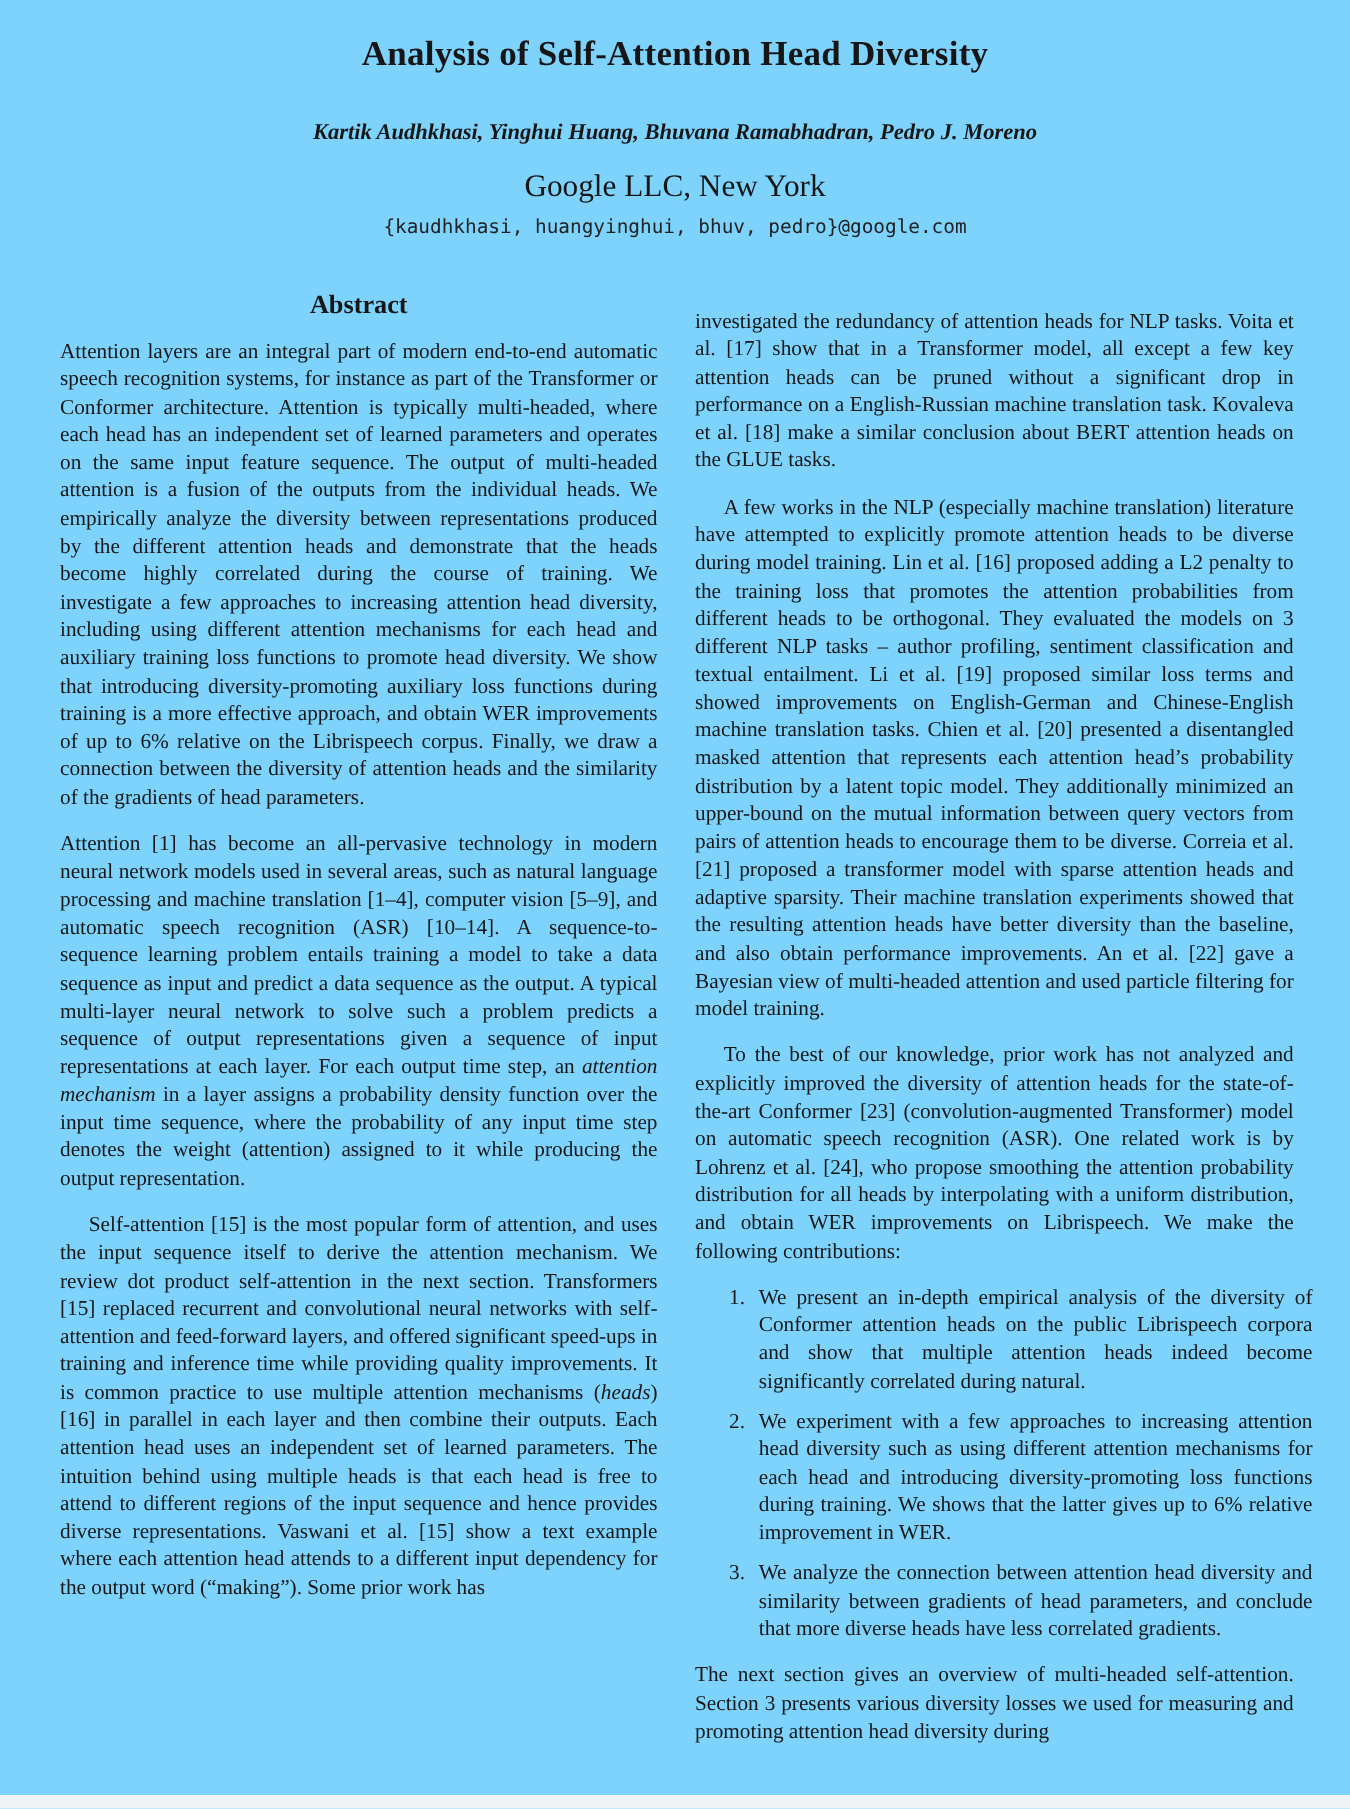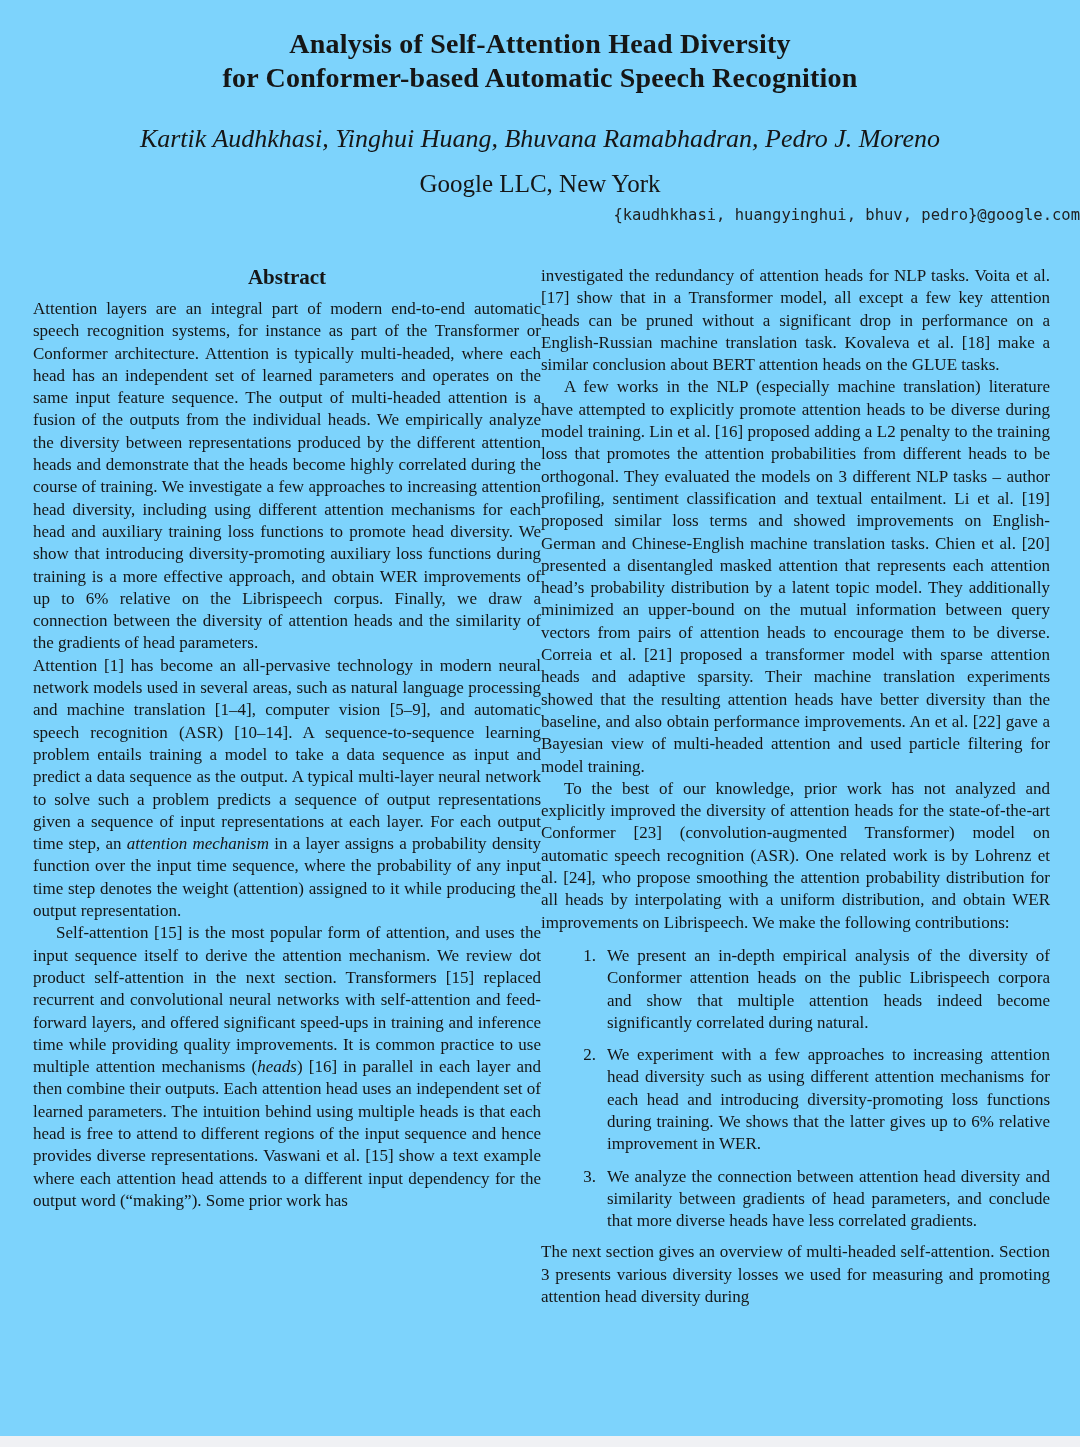--- a/index.html
+++ b/index.html
@@ -20,55 +20,55 @@
   .paper-title {
     margin: 0;
     padding-top: 27px;
     font-size: 28px;
     line-height: 34px;
     font-weight: bold;
     letter-spacing: 0.2px;
   }
   .authors {
     margin-top: 31px;
-    font-size: 26px;
+    font-size: 18px;
     font-style: italic;
     line-height: 26px;
+    font-weight: bold;
   }
   .affiliation {
     margin-top: 19px;
     font-size: 25px;
     line-height: 26px;
   }
   .email {
     margin-top: 9px;
     font-family: "DejaVu Sans Mono", "Liberation Mono", monospace;
     font-size: 15.5px;
     line-height: 19px;
     color: #222;
-    text-align: right;
   }
   .columns {
     display: flex;
     gap: 0;
     padding: 0 30px 0 33px;
     margin-top: 40px;
   }
   .col { font-size: 17px; line-height: 22.3px; text-align: justify; }
   .col-left  { width: 508px; flex: 0 0 508px; }
   .col-right { flex: 1 1 auto; }
   .sec-heading {
     font-size: 21px;
     font-weight: bold;
     text-align: center;
     line-height: 24px;
   }
   .abstract-heading { margin: 0 0 9px 0; }
   .intro-heading { margin: 15px 0 11px 0; }
-  p { margin: 0; }
+  p { margin: 15px; }
   .indent { text-indent: 23px; }
   .bold { font-weight: bold; }
   .contrib-list { margin: 11px 0 9px 0; }
   .contrib-item { display: flex; margin-bottom: 10px; }
   .contrib-item:last-child { margin-bottom: 9px; }
   .li-num {
     flex: 0 0 66px;
     box-sizing: border-box;
     text-align: right;
     padding-right: 11px;
@@ -82,21 +82,20 @@
   }
 </style>
 </head>
 <body>
 
 <div class="page">
 
   <div class="titleblock">
     <h1 class="paper-title">
       <span>Analysis of Self-Attention Head Diversity</span><br>
-      <span>for Conformer-based Automatic Speech Recognition</span>
     </h1>
     <div class="authors">Kartik Audhkhasi, Yinghui Huang, Bhuvana Ramabhadran, Pedro J. Moreno</div>
     <div class="affiliation">Google LLC, New York</div>
     <div class="email">{kaudhkhasi, huangyinghui, bhuv, pedro}@google.com</div>
   </div>
 
   <div class="columns">
 
     <div class="col col-left">
       <div class="sec-heading abstract-heading">Abstract</div>

